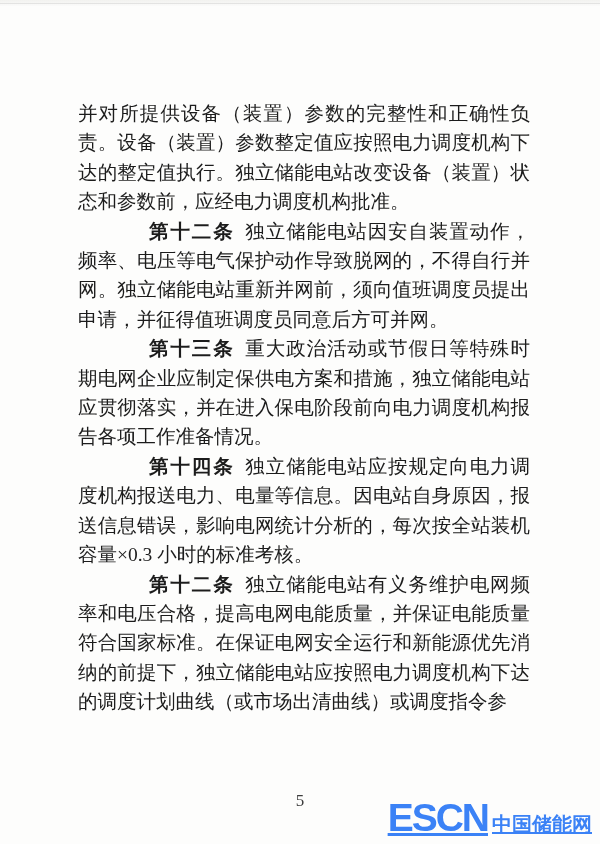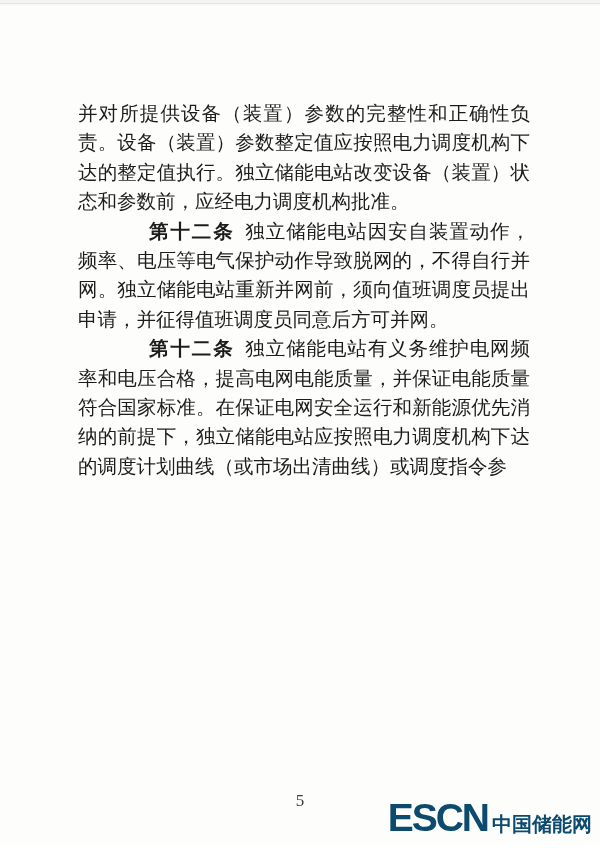--- a/index.html
+++ b/index.html
@@ -93,23 +93,25 @@
 <div class="page">
 
   <div class="scan-edge">
     <div class="scan-edge-line"></div>
   </div>
 
   <div class="doc-body">
 
   <p class="para">并对所提供设备（装置）参数的完整性和正确性负责。设备（装置）参数整定值应按照电力调度机构下达的整定值执行。独立储能电站改变设备（装置）状态和参数前，应经电力调度机构批准。</p>
       <p class="para indent"><b class="article-lead">第十二条</b>独立储能电站因安自装置动作，频率、电压等电气保护动作导致脱网的，不得自行并网。独立储能电站重新并网前，须向值班调度员提出申请，并征得值班调度员同意后方可并网。</p>
+      <p class="para indent"><b class="article-lead">第十三条</b>重大政治活动或节假日等特殊时期电网企业应制定保供电方案和措施，独立储能电站应贯彻落实，并在进入保电阶段前向电力调度机构报告各项工作准备情况。</p>
+      <p class="para indent"><b class="article-lead">第十四条</b>独立储能电站应按规定向电力调度机构报送电力、电量等信息。因电站自身原因，报送信息错误，影响电网统计分析的，每次按全站装机容量×0.3 小时的标准考核。</p>
       <p class="para indent"><b class="article-lead">第十二条</b>独立储能电站有义务维护电网频率和电压合格，提高电网电能质量，并保证电能质量符合国家标准。在保证电网安全运行和新能源优先消纳的前提下，独立储能电站应按照电力调度机构下达的调度计划曲线（或市场出清曲线）或调度指令参</p>
     </div>
 
   <div class="page-number">5</div>
 
-  <div class="logo" style="color: #0c4a6e;">
+  <div class="logo" style="color: #3b82f6; text-decoration: underline;">
     <span class="logo-latin">ESCN</span>
     <span class="logo-cjk">中国储能网</span>
   </div>
 
 </div>
 
 </body></html>

